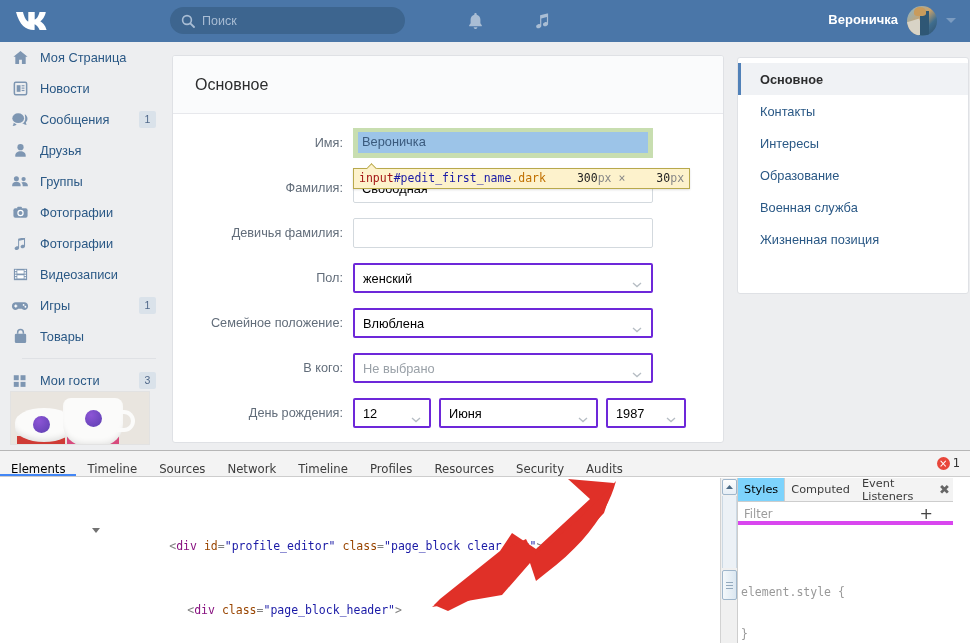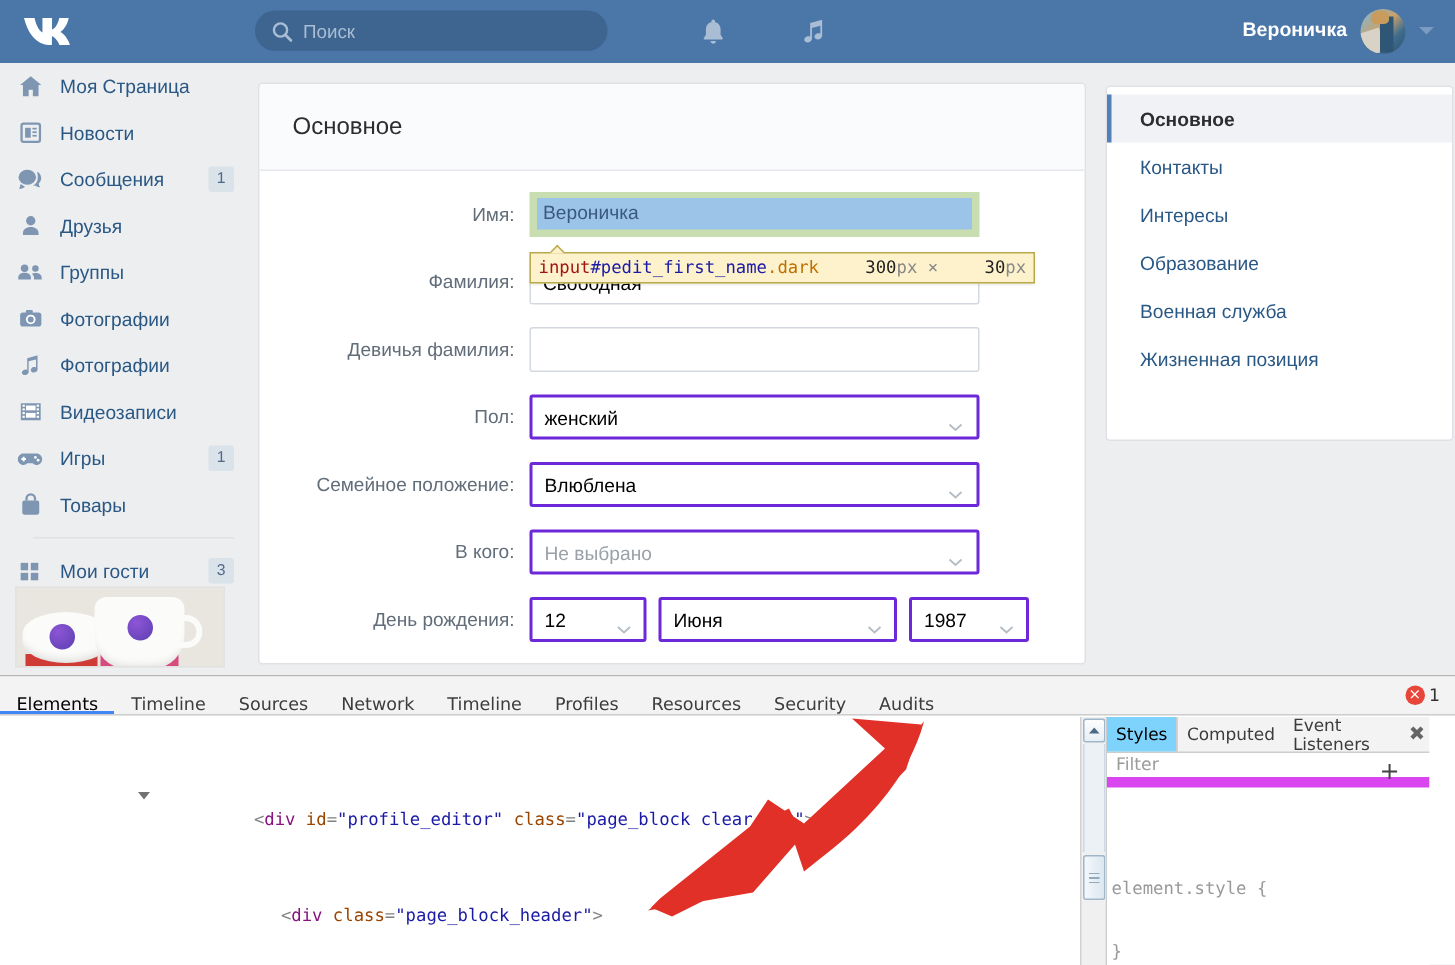--- a/index.html
+++ b/index.html
@@ -378,22 +378,22 @@
   .st-tab {
     display: flex; align-items: center; padding: 0 6px;
     font-size: 11.3px; color: #3c3c3c; cursor: pointer;
   }
   .st-tab.active { background: #7dd3fc; border-right: 1px solid #cdcdcd; color: #000; }
   #st-close {
     position: absolute; right: 3px; top: 4px;
     font-size: 13px; color: #666; cursor: pointer;
   }
   #styles-filter {
-    height: 23px; border-bottom: 7px solid #d946ef;
-    display: flex; align-items: flex-start; padding: 0 6px;
+    height: 23px; border-bottom: 4px solid #d946ef;
+    display: flex; align-items: flex-end; padding: 0 6px;
     position: relative;
   }
   #filter-text { font-size: 11.5px; color: #9b9b9b; }
   #filter-plus {
     position: absolute; right: 20px; top: 2px;
     font-size: 16px; color: #444; line-height: 19px; cursor: pointer;
   }
   #styles-code {
     font-family: "DejaVu Sans Mono", monospace;
     font-size: 11.5px; line-height: 14px;

